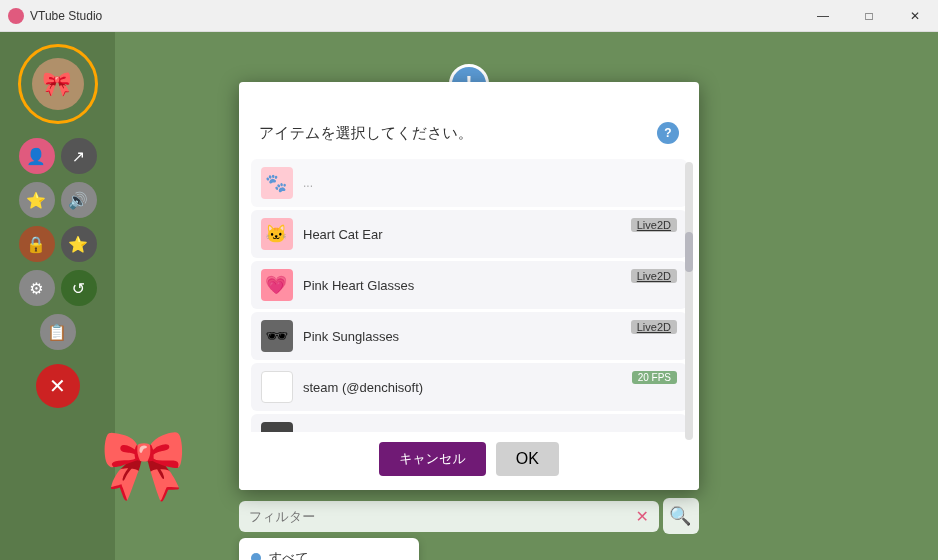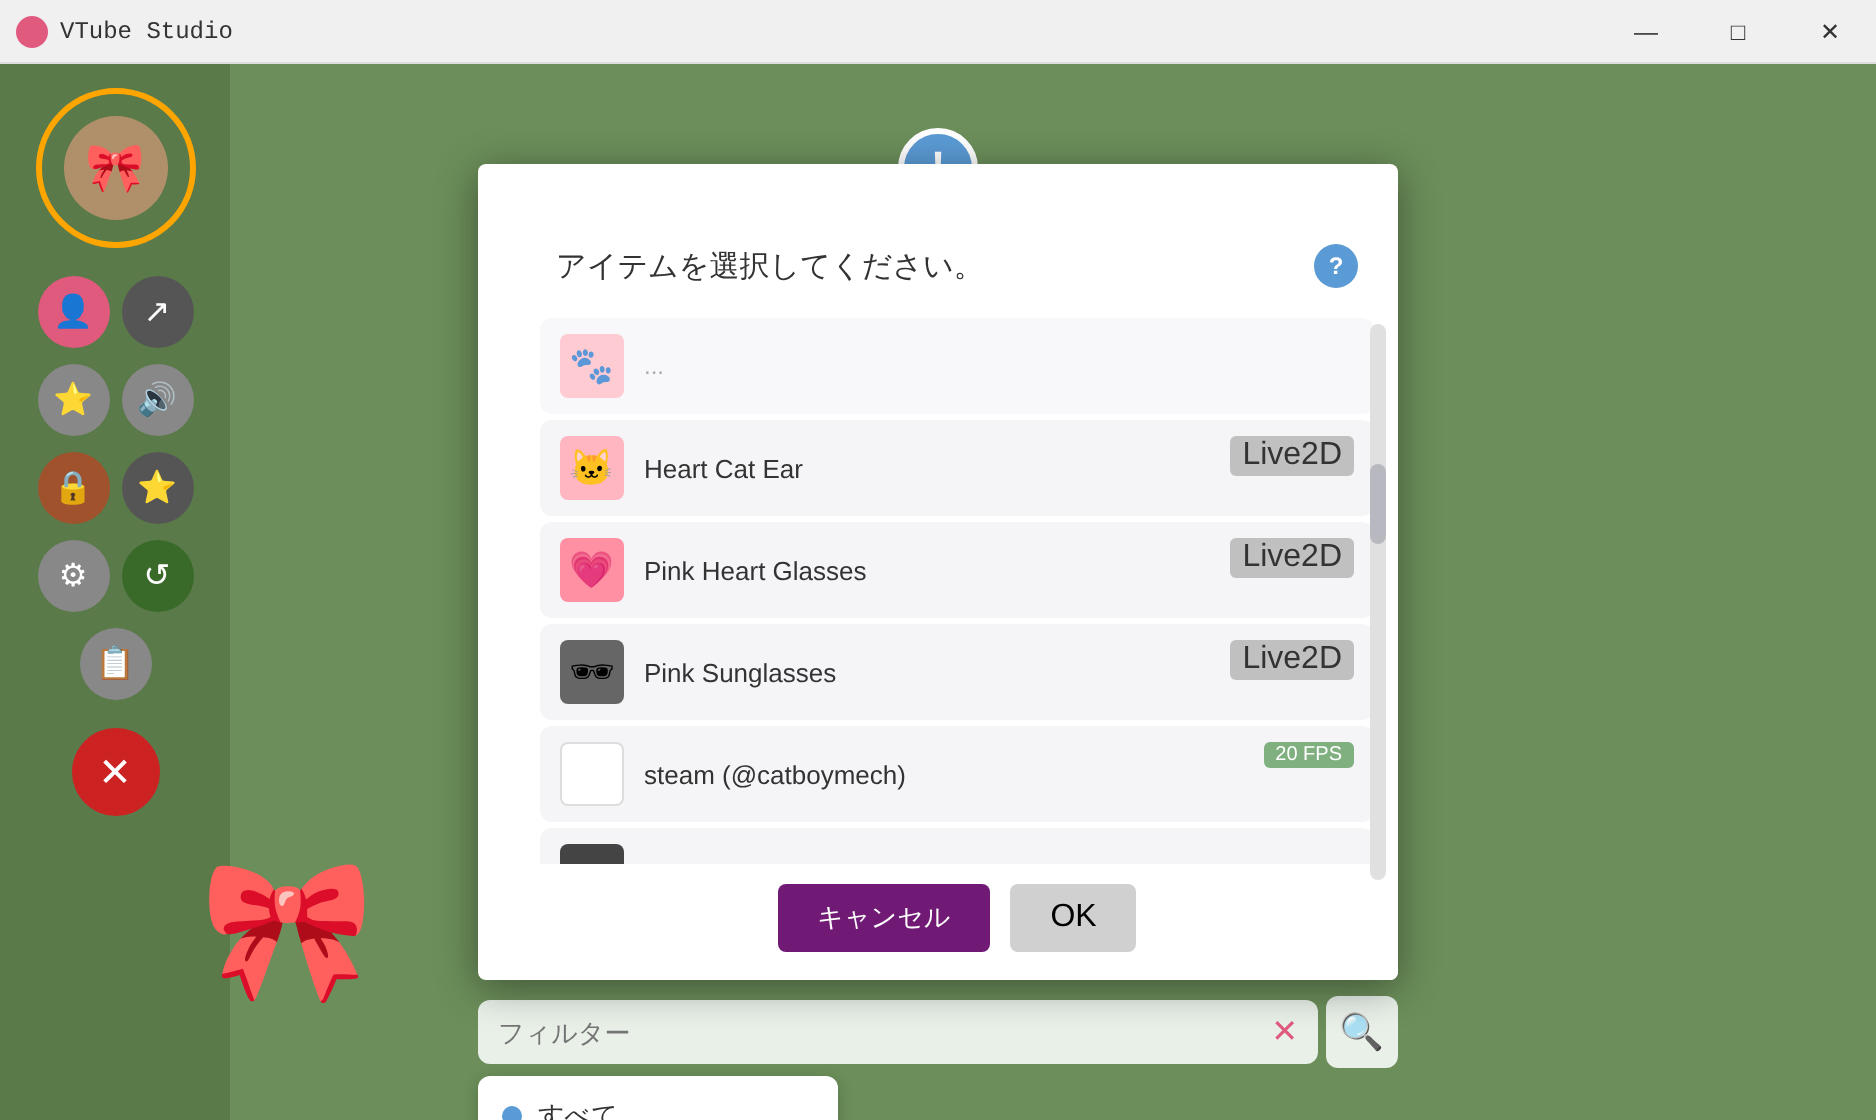--- a/index.html
+++ b/index.html
@@ -26,21 +26,20 @@
     .titlebar-logo {
       width: 16px;
       height: 16px;
       background: #e05a7e;
       border-radius: 50%;
       margin-right: 6px;
     }
     .titlebar-title {
       font-size: 12px;
       color: #333;
-      font-family: Liberation Mono, monospace;
     }
     .titlebar-controls {
       position: absolute;
       right: 0;
       top: 0;
       display: flex;
       height: 32px;
     }
     .titlebar-btn {
       width: 46px;
@@ -111,21 +110,20 @@
     }
 
     
     .modal {
       width: 460px;
       background: white;
       border-radius: 4px;
       box-shadow: 0 4px 20px rgba(0,0,0,0.4);
       overflow: hidden;
       position: relative;
-      padding-left: 19px;
     }
 
     .modal-header {
       background: white;
       padding: 16px 20px 8px;
       display: flex;
       align-items: center;
       justify-content: space-between;
     }
     .modal-title {
@@ -211,21 +209,21 @@
 
     .item-badge {
       position: absolute;
       right: 10px;
       top: 8px;
       font-size: 10px;
       padding: 1px 6px;
       border-radius: 3px;
       color: white;
     }
-    .badge-live2d { background: #c0c0c0; color: #333; font-size: 16px; }
+    .badge-live2d { background: #c0c0c0; color: #333; font-size: 11px; text-decoration: underline; }
     .badge-30fps { background: #80b080; color: white; font-size: 10px; }
 
     
     .modal-footer {
       display: flex;
       justify-content: center;
       gap: 10px;
       padding: 10px 20px 14px;
       background: white;
     }
@@ -399,21 +397,21 @@
           </div>
 
           <div class="list-item">
             <div class="item-thumb sunglasses">🕶</div>
             <span class="item-name">Pink Sunglasses</span>
             <span class="item-badge badge-live2d">Live2D</span>
           </div>
 
           <div class="list-item">
             <div class="item-thumb white-box"></div>
-            <span class="item-name">steam (@catboymech)</span>
+            <span class="item-name">steam (@denchisoft)</span>
             <span class="item-badge badge-30fps">20 FPS</span>
           </div>
 
           <div class="list-item">
             <div class="item-thumb dark-glass">🕶</div>
             <span class="item-name">sunglasses_black (@catboymech)</span>
           </div>
 
         </div>
 

